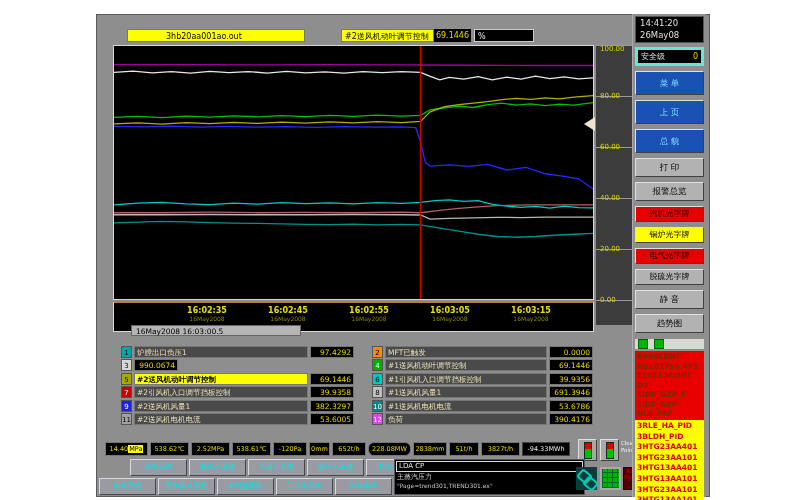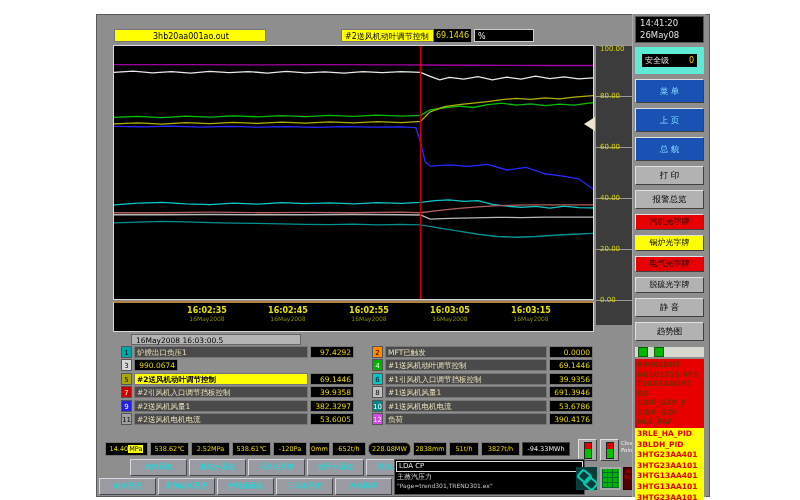--- a/index.html
+++ b/index.html
@@ -1,36 +1,36 @@
 <!DOCTYPE html>
 <html><head>
 <meta charset="utf-8">
 <style>
   html,body{margin:0;padding:0;background:#fff;font-family:"DejaVu Sans",sans-serif;}
   #app{position:relative;width:800px;height:500px;background:#ffffff;overflow:hidden;}
   .window{position:absolute;left:96px;top:14px;width:614px;height:483px;background:#8e8e8e;border:1px solid #5a5a5a;box-sizing:border-box;}
   
   .tag{position:absolute;top:14px;height:13px;background:#ffff00;color:#000;font-size:8px;line-height:13px;padding-left:3px;overflow:hidden;white-space:nowrap;border:1px solid #777;box-sizing:border-box;}
-  .tag1{left:17px;width:152px;padding-left:38px;}
+  .tag1{left:30px;width:178px;padding-left:38px;}
   .tag2{left:244px;width:93px;}
   .tval{position:absolute;top:14px;left:337px;width:37px;height:13px;background:#000;color:#e8d800;font-size:8px;line-height:13px;text-align:right;padding-right:2px;box-sizing:border-box;}
   .tunit{position:absolute;top:14px;left:377px;width:60px;height:13px;background:#000;color:#e8e8e8;font-size:8px;line-height:13px;padding-left:3px;border:1px solid #ccc;box-sizing:border-box;}
   
   .chart{position:absolute;left:16px;top:30px;width:481px;height:255px;background:#000;border:1px solid #d8d8d8;box-sizing:border-box;}
   .chart svg{width:100%;height:100%;display:block;}
   .xaxis{position:absolute;left:16px;top:286px;width:481px;height:31px;background:#000;border:1px solid #d8d8d8;border-top:2px solid #b08040;box-sizing:border-box;}
   .xtick{position:absolute;top:3px;width:64px;text-align:center;}
   .xtime{color:#e8e000;font-size:8px;font-weight:bold;}
   .xdate{color:#8a8a00;font-size:6px;}
   .ygutter{position:absolute;left:499px;top:30px;width:36px;height:280px;background:#3c3c3c;}
   .ytick{position:absolute;left:4px;color:#d8d800;font-size:7px;}
   .ytline{position:absolute;left:0;width:100%;height:1px;background:#9a9a9a;}
   .pointer{position:absolute;left:487px;width:0;height:0;border-top:7px solid transparent;border-bottom:7px solid transparent;border-right:11px solid #ece4d0;z-index:3;}
   
-  .cursorbar{position:absolute;left:34px;top:319px;width:170px;height:11px;background:#b4b4b4;color:#000;font-size:7.5px;line-height:11px;padding-left:4px;box-sizing:border-box;border:1px solid #666;}
+  .cursorbar{position:absolute;left:34px;top:310px;width:170px;height:11px;background:#b4b4b4;color:#000;font-size:7.5px;line-height:11px;padding-left:4px;box-sizing:border-box;border:1px solid #666;}
   
   .tcol{position:absolute;top:331px;left:24px;width:233px;}
   .tcol2{left:275px;width:221px;}
   .trow{display:flex;height:12px;margin-bottom:1.4px;align-items:stretch;}
   .tnum{width:11px;font-size:7px;line-height:12px;text-align:center;color:#000;border:1px solid #555;box-sizing:border-box;flex:none;}
   .tlabel{flex:1;background:#4a4a4a;color:#e8e0b8;font-size:7.5px;line-height:11px;padding-left:2px;margin-left:2px;border:1px solid #777;box-sizing:border-box;overflow:hidden;white-space:nowrap;}
   .tvalue{width:44px;background:#000;color:#e8d800;font-size:7.5px;line-height:11px;text-align:right;padding-right:2px;margin-left:2px;border:1px solid #777;box-sizing:border-box;flex:none;}
   .trow.hl .tlabel{background:#ffff00;color:#000;font-weight:bold;}
   
   #statusbar{position:absolute;left:8px;top:427px;height:14px;display:flex;gap:2px;}
@@ -51,21 +51,21 @@
   .ledbar{width:6px;height:15px;background:linear-gradient(#e00000 0 38%,#00c000 38% 100%);border:1px solid #222;}
   .clearpoint{position:absolute;left:524px;top:425px;width:20px;color:#f0f0f0;font-size:5.5px;line-height:7px;}
   .icon-chain{position:absolute;left:479px;top:452px;width:21px;height:23px;background:#0a3a3a;border:1px solid #044;box-sizing:border-box;}
   .ring{position:absolute;width:9px;height:7px;border:2px solid #00d0b0;border-radius:3px;left:1px;top:3px;transform:rotate(40deg);}
   .ring.r2{left:7px;top:10px;}
   .icon-grid{position:absolute;left:503px;top:452px;width:21px;height:23px;background:#00b400;border:2px solid #aaa;box-sizing:border-box;background-image:repeating-linear-gradient(0deg,#063 0 1px,transparent 1px 5px),repeating-linear-gradient(90deg,#063 0 1px,transparent 1px 5px);}
   .ackbox{position:absolute;left:526px;top:452px;width:15px;height:23px;background:#500000;border:1px solid #300;color:#e80000;font-size:5px;line-height:6px;text-align:center;box-sizing:border-box;overflow:hidden;}
   
   .sidebar{position:absolute;left:632px;top:14px;width:74px;height:483px;background:#8e8e8e;border-left:1px solid #aaa;box-sizing:border-box;z-index:2;padding:2px;}
   .clock{background:#000;color:#e0e0e0;font-size:8.5px;line-height:12px;padding-left:4px;height:25px;border:1px solid #555;}
-  .security{background:#000;color:#e0e0e0;font-size:8px;line-height:13px;height:13px;margin-top:4px;padding:0 3px;display:flex;justify-content:space-between;border:7px solid #5eead4;}
+  .security{background:#000;color:#e0e0e0;font-size:8px;line-height:13px;height:13px;margin-top:4px;padding:0 3px;display:flex;justify-content:space-between;border:3px solid #5eead4;}
   .secval{color:#e8d800;}
   .navbtn{border:1px solid;border-color:#e0e0e0 #404040 #404040 #e0e0e0;text-align:center;box-sizing:border-box;margin-top:5px;font-size:8.5px;overflow:hidden;white-space:nowrap;}
   .navbtn.blue{height:24px;line-height:22px;background:#1a52b4;color:#7fd8ff;}
   .navbtn.gray{height:19px;line-height:17px;background:#b2b2b2;color:#000;}
   .navbtn.lightgray{height:16px;line-height:14px;background:#b2b2b2;color:#000;font-size:8px;}
   .navbtn.red{height:16px;line-height:14px;background:#e80000;color:#200000;font-size:8px;}
   .navbtn.yellow{height:16px;line-height:14px;background:#ffff00;color:#000;font-size:8px;}
   .tabbar{height:10px;background:#d8d8d0;margin-top:6px;display:flex;gap:6px;align-items:center;padding-left:3px;}
   .gsq{width:8px;height:8px;background:#00b400;border:1px solid #060;display:inline-block;}
   .alarmred{background:#e80000;margin-top:2px;height:68px;padding:1px 0 0 2px;overflow:hidden;}

